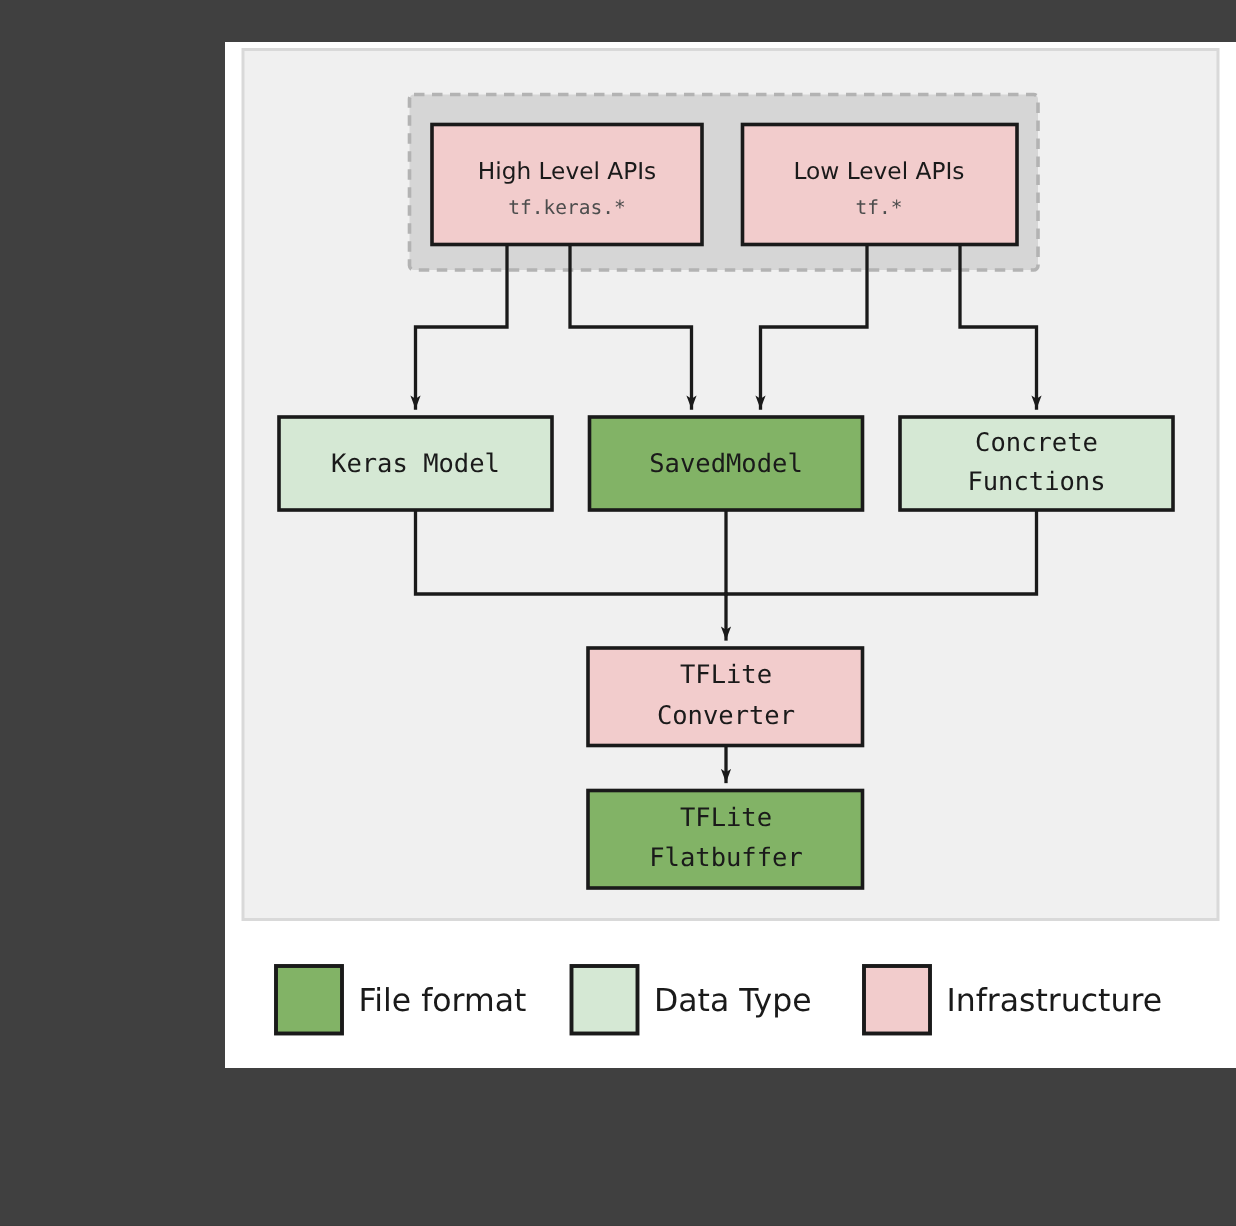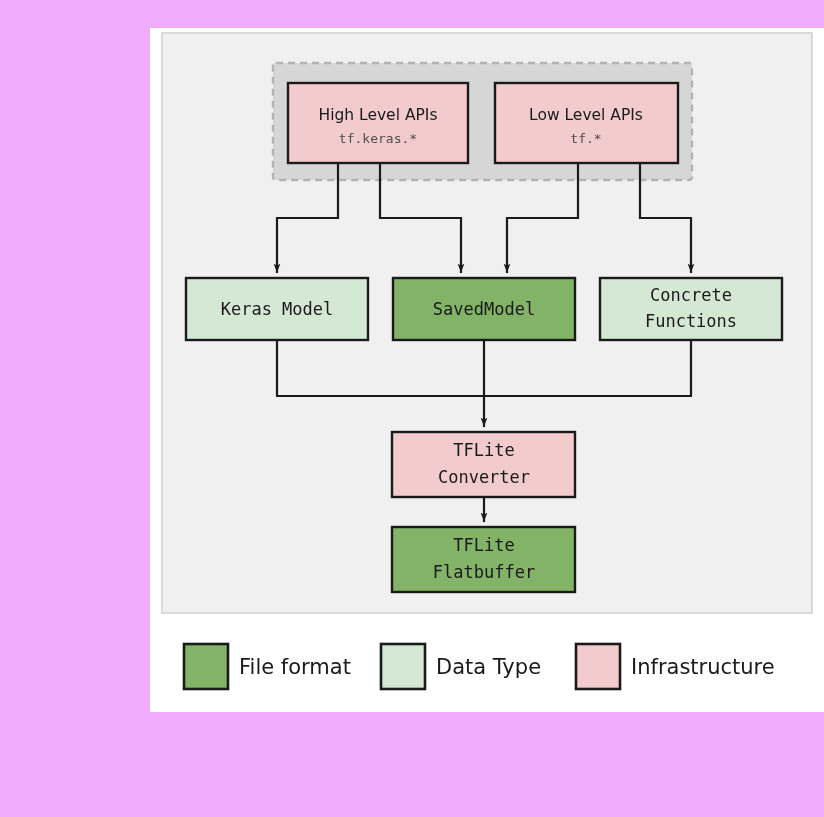--- a/index.html
+++ b/index.html
@@ -7,21 +7,21 @@
     padding: 0;
     background: #000000;
     width: 824px;
     height: 817px;
     overflow: hidden;
   }
   #root {
     position: relative;
     width: 824px;
     height: 817px;
-    background: #f0abfc;
+    background: #404040;
     font-family: "DejaVu Sans", sans-serif;
   }
   #card {
     position: absolute;
     left: 150px;
     top: 28px;
     width: 674px;
     height: 684px;
     background: #ffffff;
   }

